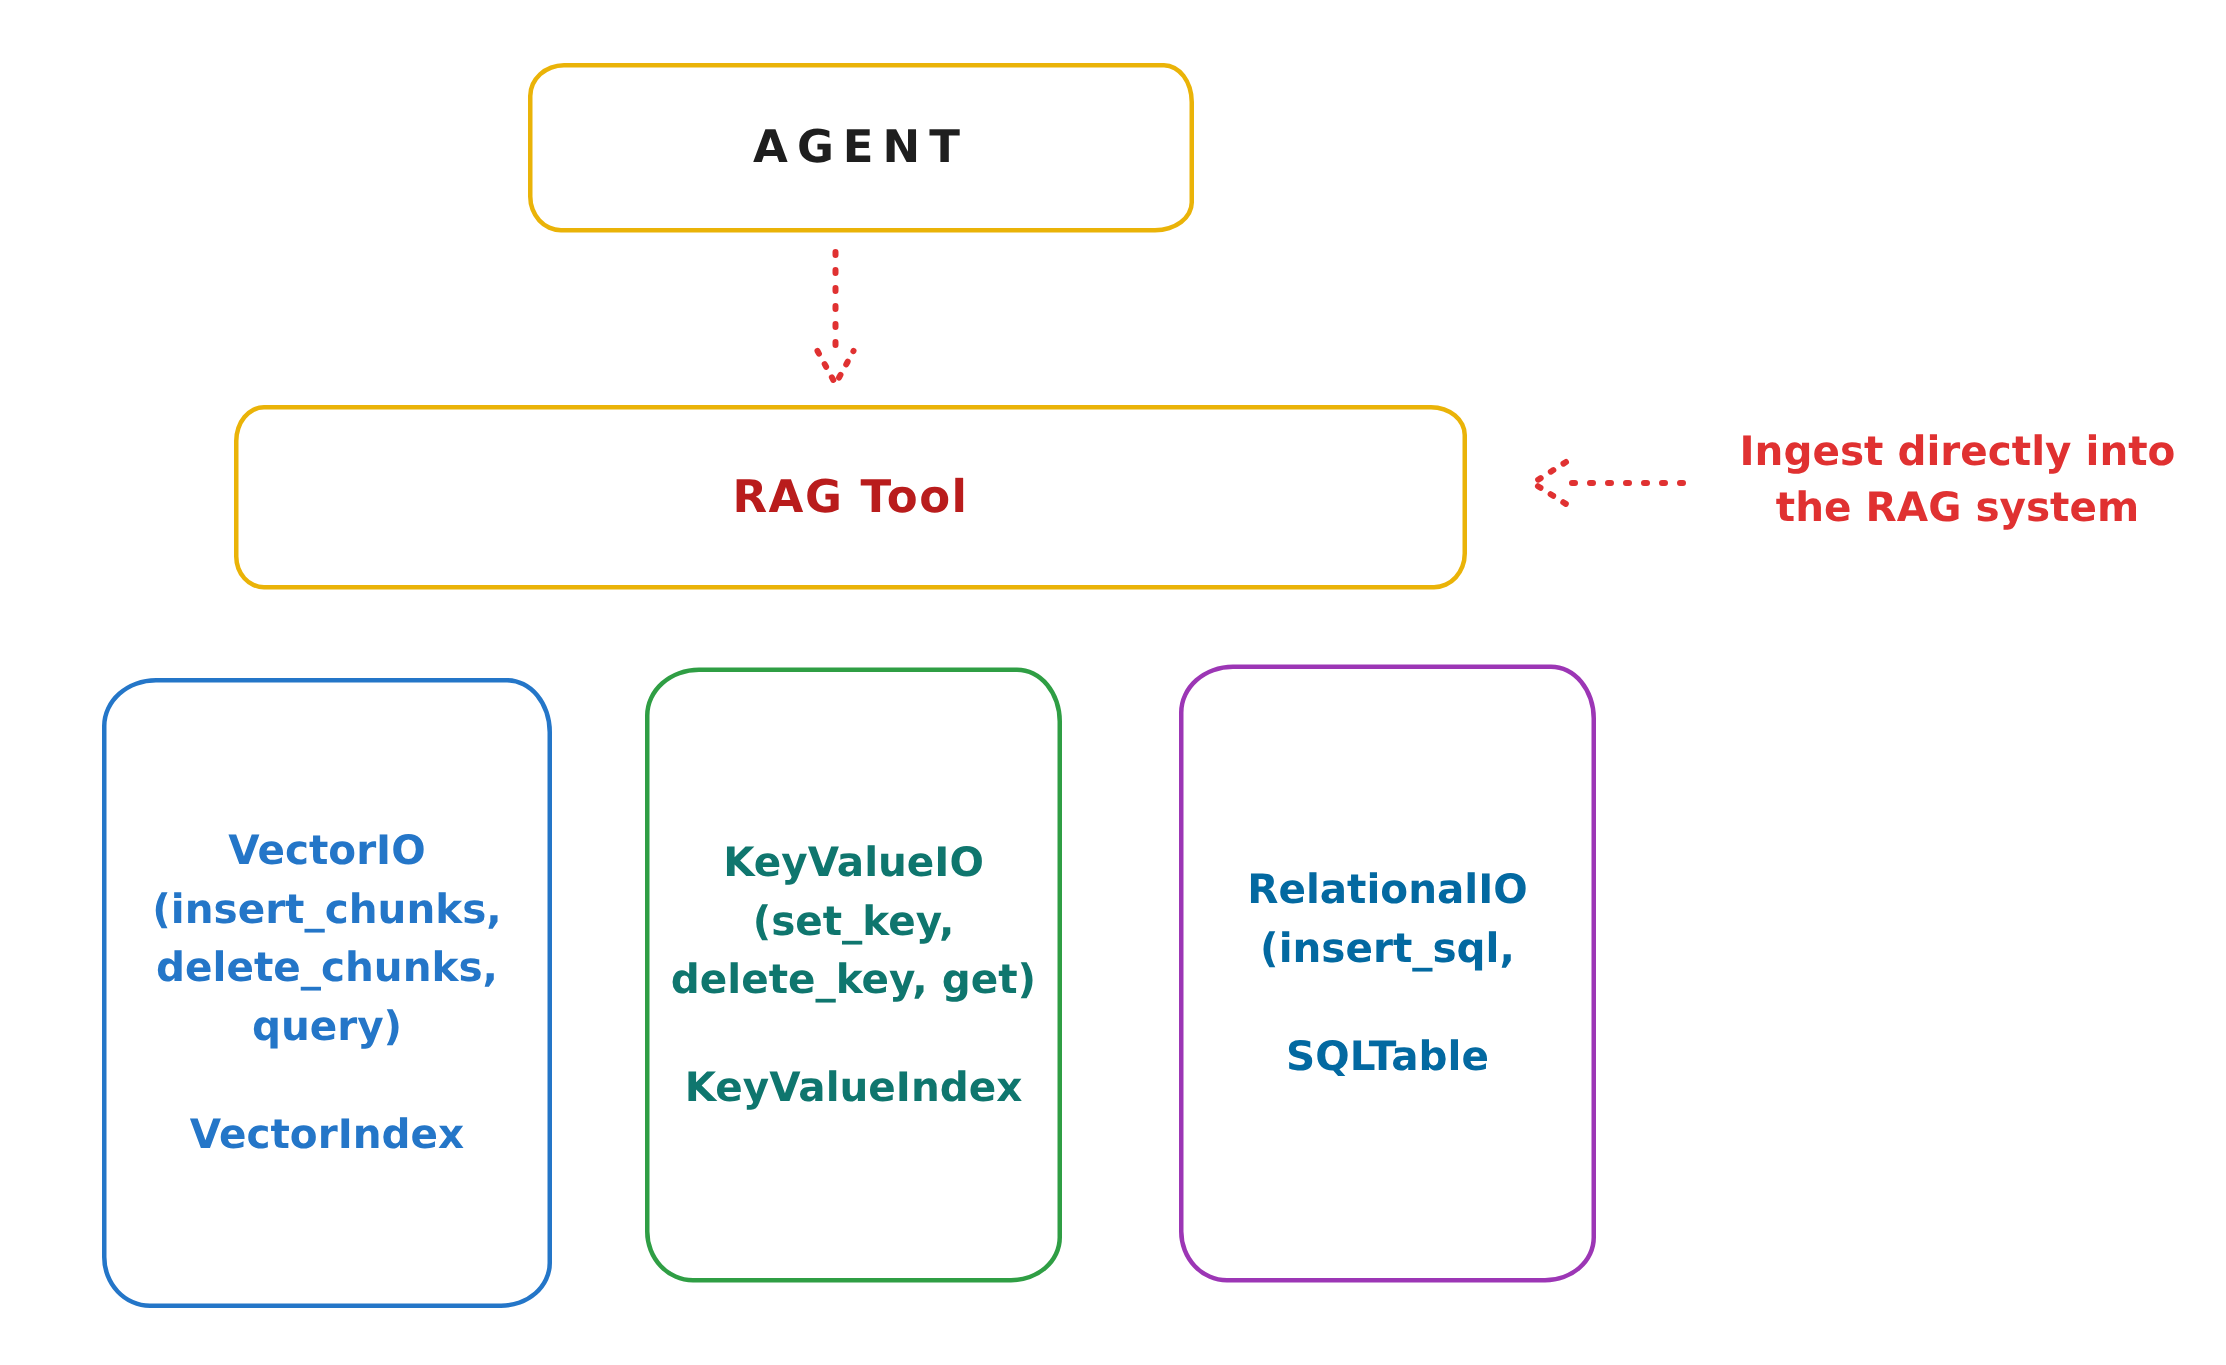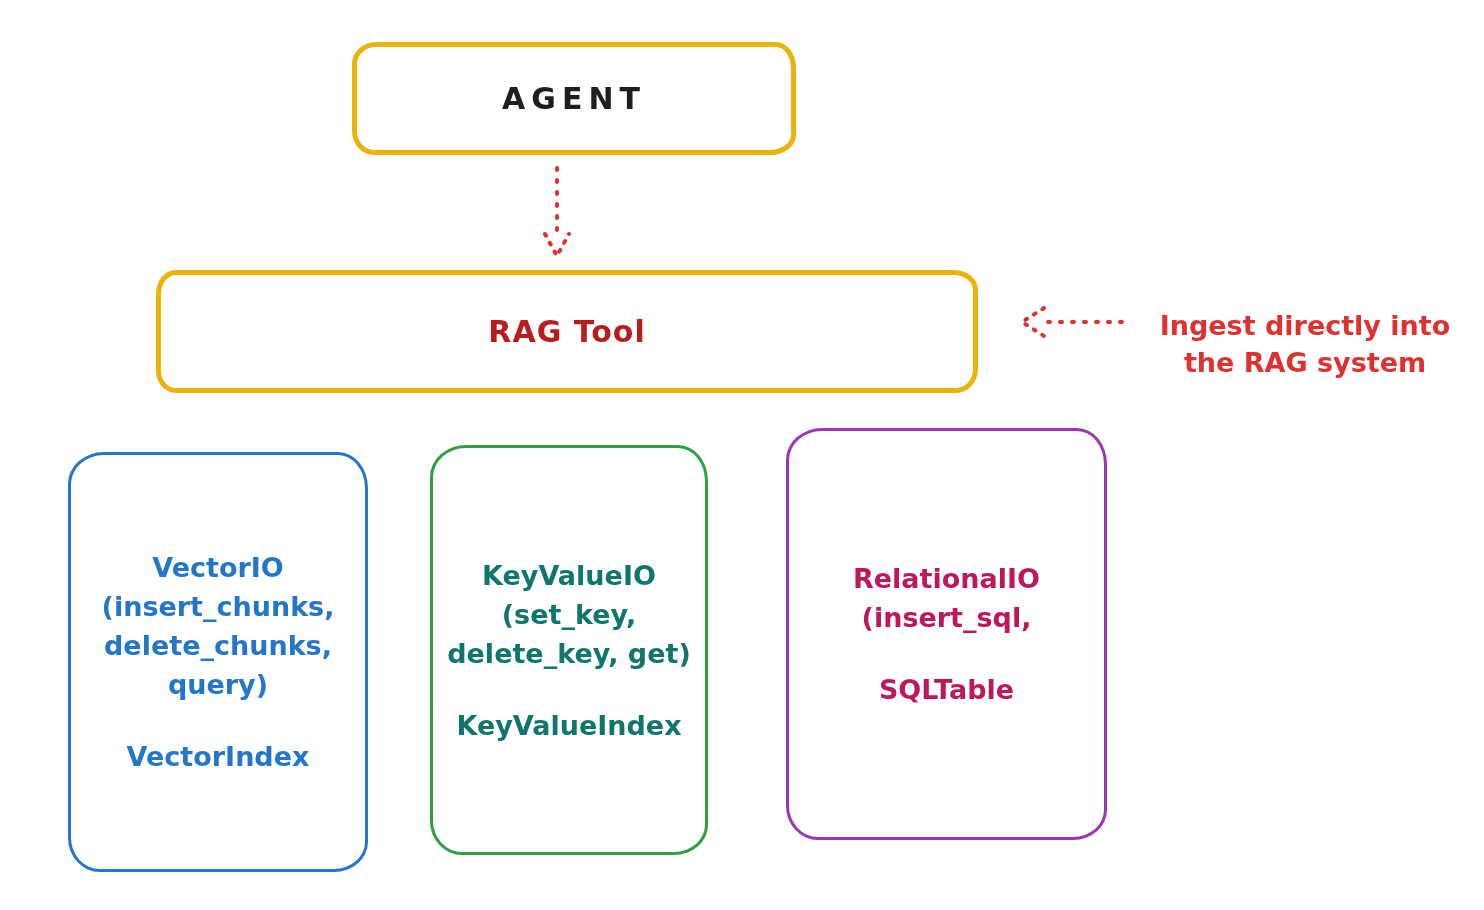--- a/index.html
+++ b/index.html
@@ -13,21 +13,21 @@
     background: #ffffff;
     font-family: "DejaVu Sans", sans-serif;
     overflow: hidden;
     color: #1e1e1e;
   }
 
   
   .node {
     position: absolute;
     background: #ffffff;
-    border: 5px solid #eab308;
+    border: 3px solid #eab308;
     box-sizing: border-box;
     display: flex;
     align-items: center;
     justify-content: center;
   }
 
   .agent-box {
     left: 352px; top: 42px;
     width: 444px; height: 113px;
     border-radius: 24px 20px 26px 22px / 22px 26px 20px 24px;
@@ -78,37 +78,36 @@
     border-color: #2476c8;
     color: #2476c8;
   }
   .keyvalue-box {
     left: 430px; top: 445px;
     width: 278px; height: 410px;
     border-color: #2f9e44;
     color: #0f766e;
   }
   .relational-box {
-    left: 786px; top: 428px;
-    width: 321px; height: 412px;
+    left: 786px; top: 443px;
+    width: 278px; height: 412px;
     border-color: #9c36b5;
-    color: #be185d;
+    color: #0369a1;
   }
 
   
   .ingest-note {
     position: absolute;
     left: 1140px; top: 283px;
     width: 330px;
     text-align: center;
     color: #e03131;
     font-size: 27px;
     font-weight: bold;
     line-height: 37px;
-    margin-top: 24px;
   }
 
   
   .arrow-layer {
     position: absolute;
     left: 0; top: 0;
     width: 1484px; height: 910px;
     pointer-events: none;
   }
 </style>

